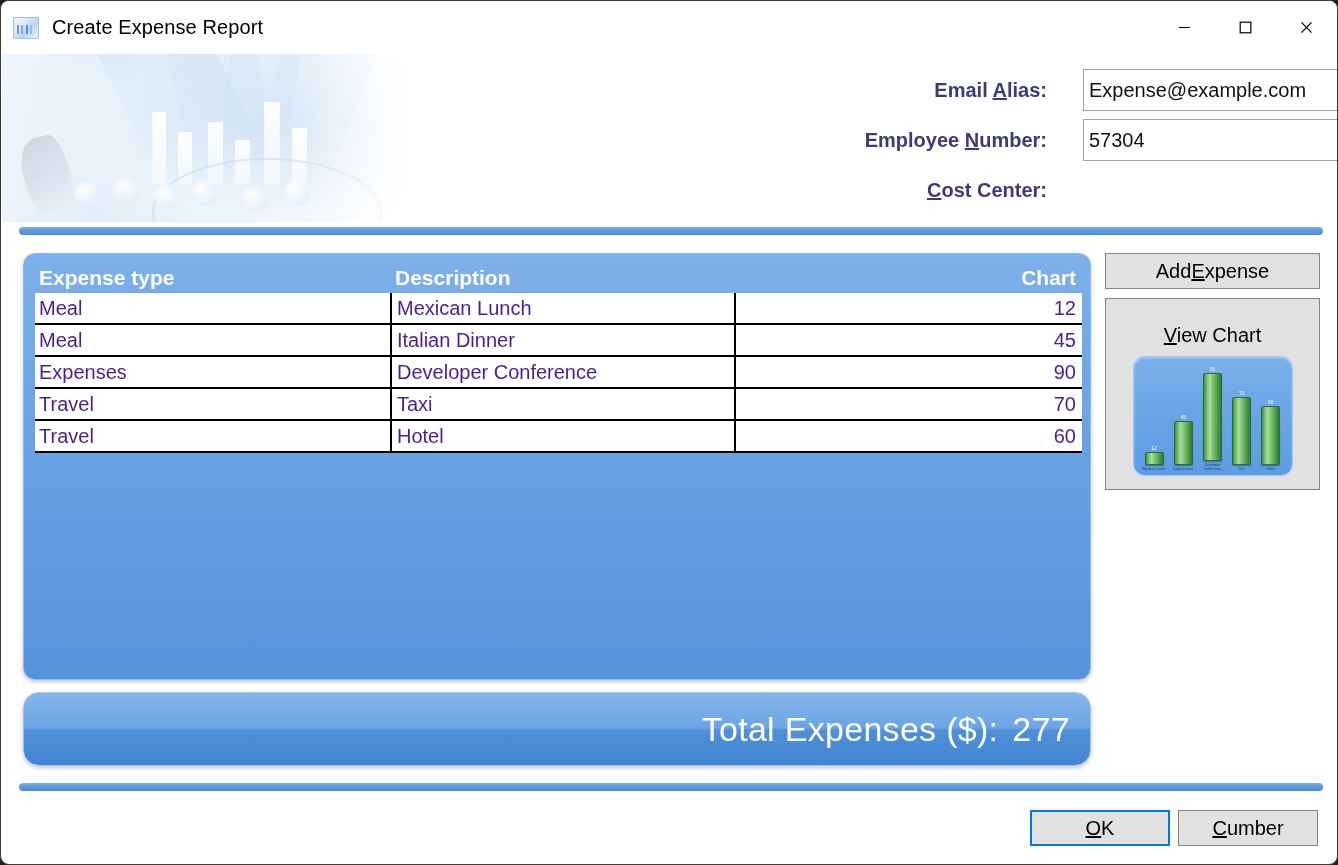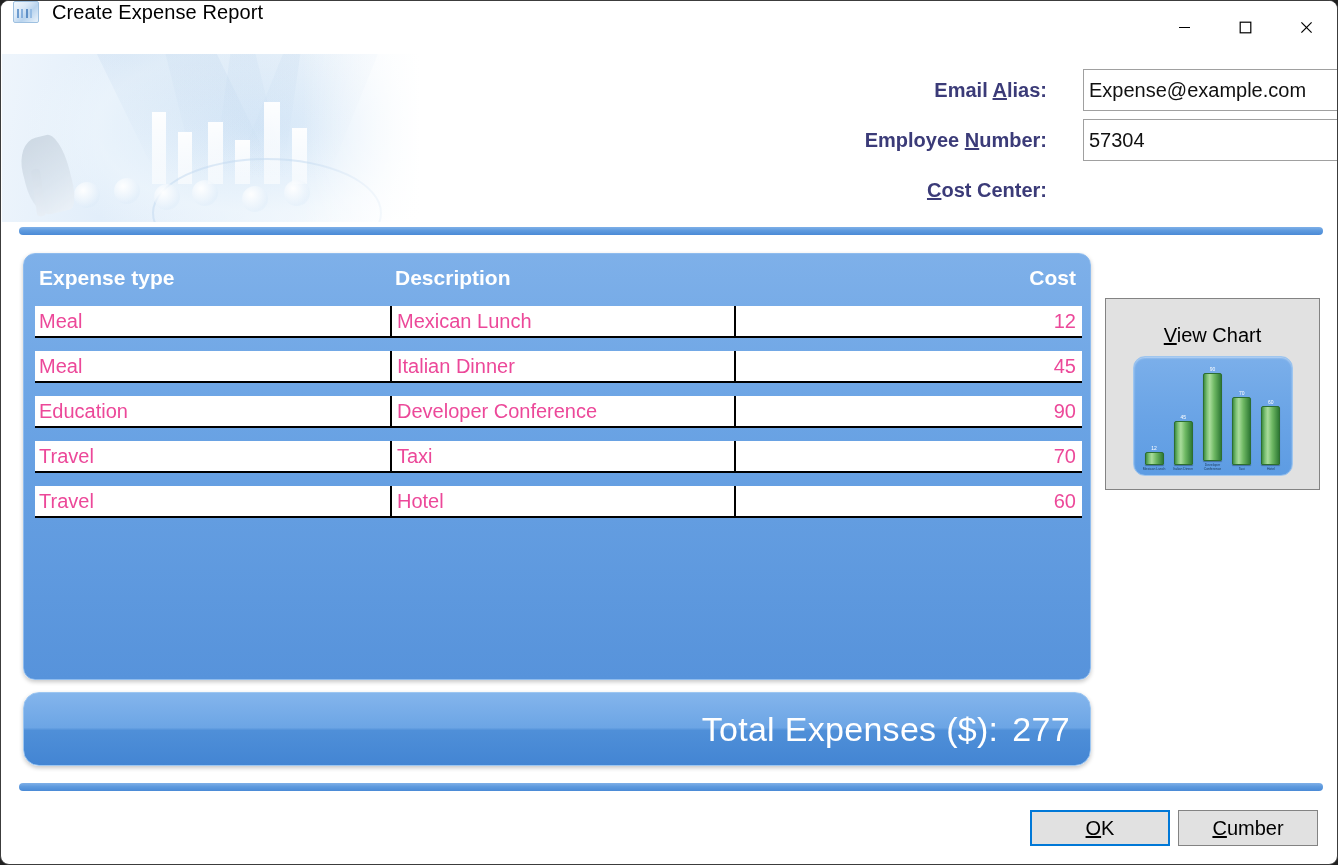--- a/index.html
+++ b/index.html
@@ -23,20 +23,21 @@
     border: 1px solid #3c3c3c;
   }
 
   
   #titlebar {
     position: absolute;
     left: 0; top: 0;
     width: 100%; height: 53px;
     background: #ffffff;
     display: flex;
+    align-items: center;
   }
   #app-icon {
     width: 26px; height: 22px;
     margin-left: 12px;
     background:
       linear-gradient(135deg, #f2f7fc 0%, #dbe9f7 35%, #b9d4ee 60%, #eaf3fb 100%);
     border: 1px solid #9ec0e0;
     border-radius: 2px;
     position: relative;
     flex: none;
@@ -204,22 +205,21 @@
   .col-type  { width: 355px; padding-left: 4px; }
   .col-desc  { width: 344px; padding-left: 5px; }
   .col-cost  { width: 348px; text-align: right; padding-right: 6px; }
   .grow {
     display: flex;
     height: 32px;
     align-items: center;
     background: #ffffff;
     border-bottom: 2px solid #000000;
     font-size: 20px;
-    color: #ec4899;
-    margin-top: 13px;
+    color: #4c1d95;
   }
   .grow:first-of-type { border-top: 2px solid #000000; }
   .grow .col-desc { border-left: 2px solid #000000; height: 100%; display:flex; align-items:center; }
   .grow .col-cost { border-left: 2px solid #000000; height: 100%; display:flex; align-items:center; justify-content:flex-end; }
   .grow .col-type { height: 100%; display:flex; align-items:center; }
 
   
   #total-bar {
     position: absolute;
     left: 22px; top: 691px;
@@ -399,35 +399,35 @@
     </div>
   </div>
 
   <div class="hrule" style="left:18px; top:226px; width:1304px;"></div>
 
   <div id="list-panel">
     <div id="grid">
       <div id="grid-head">
         <div class="col-type">Expense type</div>
         <div class="col-desc">Description</div>
-        <div class="col-cost">Cost</div>
+        <div class="col-cost">Chart</div>
       </div>
 
       <div class="grow">
         <div class="col-type">Meal</div>
         <div class="col-desc">Mexican Lunch</div>
         <div class="col-cost">12</div>
       </div>
       <div class="grow">
         <div class="col-type">Meal</div>
         <div class="col-desc">Italian Dinner</div>
         <div class="col-cost">45</div>
       </div>
       <div class="grow">
-        <div class="col-type">Education</div>
+        <div class="col-type">Expenses</div>
         <div class="col-desc">Developer Conference</div>
         <div class="col-cost">90</div>
       </div>
       <div class="grow">
         <div class="col-type">Travel</div>
         <div class="col-desc">Taxi</div>
         <div class="col-cost">70</div>
       </div>
       <div class="grow">
         <div class="col-type">Travel</div>
@@ -436,20 +436,25 @@
       </div>
     </div>
   </div>
 
   <div id="total-bar">
     <span>Total Expenses ($):</span>
     <span style="width:14px"></span>
     <span>277</span>
   </div>
 
+  <div class="winbtn" id="add-expense-btn" style="left:1104px; top:252px; width:215px; height:36px;">
+    <span>Add </span>
+      <u>E</u>
+      <span>xpense</span>
+  </div>
 
   <div id="view-chart-btn">
     <div id="view-chart-label">
       <span></span><u>V</u><span>iew Chart</span>
     </div>
 
     <div id="chart-thumb">
       <div id="chart-plot">
 
         <div class="cbar-wrap">

